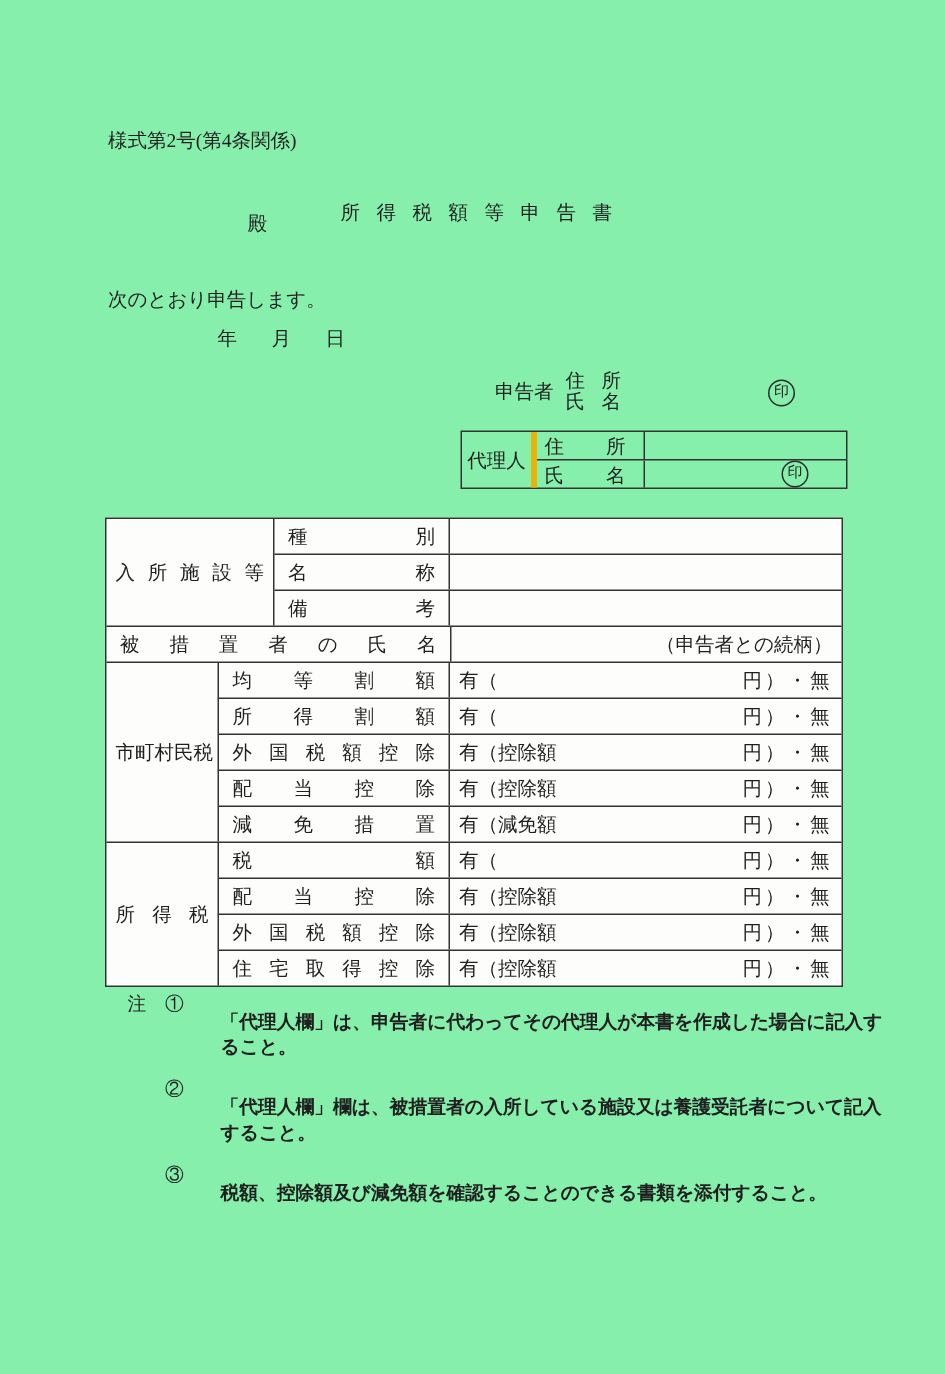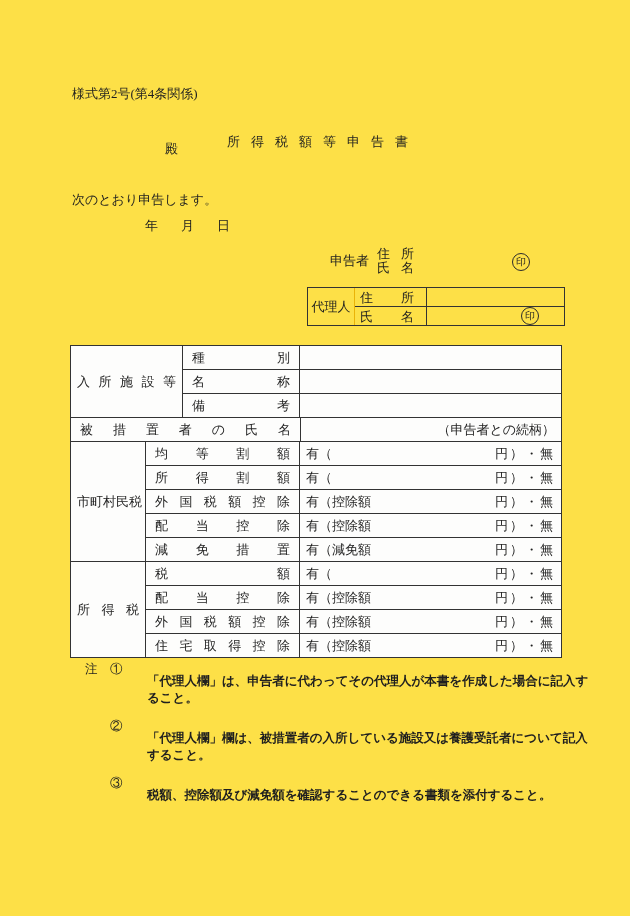--- a/index.html
+++ b/index.html
@@ -1,20 +1,20 @@
 <!DOCTYPE html>
 <html lang="ja"><head>
 <meta charset="utf-8">
 <style>
   html,body{margin:0;padding:0;background:#e8e8e8;}
   .page{
     position:relative;
     width:630px;height:916px;
     margin:0 auto;
-    background:#fde047;
+    background:#86efac;
     color:#1f1f1f;
     font-family:"Liberation Serif","DejaVu Serif",serif;
     font-size:13px;
     line-height:1;
     overflow:hidden;
   }
   .abs{position:absolute;white-space:nowrap;}
 
   
   .form-number{left:72px;top:87px;}
@@ -38,21 +38,21 @@
   }
 
   
   [data-justify]{display:flex;justify-content:space-between;align-items:center;}
 
   
   .agent-table{
     left:307px;top:287px;width:256px;height:37px;
     border:1px solid #333;display:flex;white-space:nowrap;
   }
-  .agent-group{width:46px;border-right:1px solid #eab308;display:flex;align-items:center;justify-content:center;}
+  .agent-group{width:46px;border-right:4px solid #eab308;display:flex;align-items:center;justify-content:center;}
   .agent-rows{flex:1;display:flex;flex-direction:column;}
   .agent-row{flex:1;display:flex;align-items:stretch;}
   .agent-row + .agent-row{border-top:1px solid #333;}
   .agent-lbl{width:72px;border-right:1px solid #333;padding:0 12px 0 5px;box-sizing:border-box;}
   .agent-val{flex:1;display:flex;align-items:center;justify-content:flex-end;padding-right:25px;}
 
   
   .main-table{
     left:70px;top:345px;width:490px;
     border:1px solid #333;background:#fdfdfc;white-space:nowrap;

